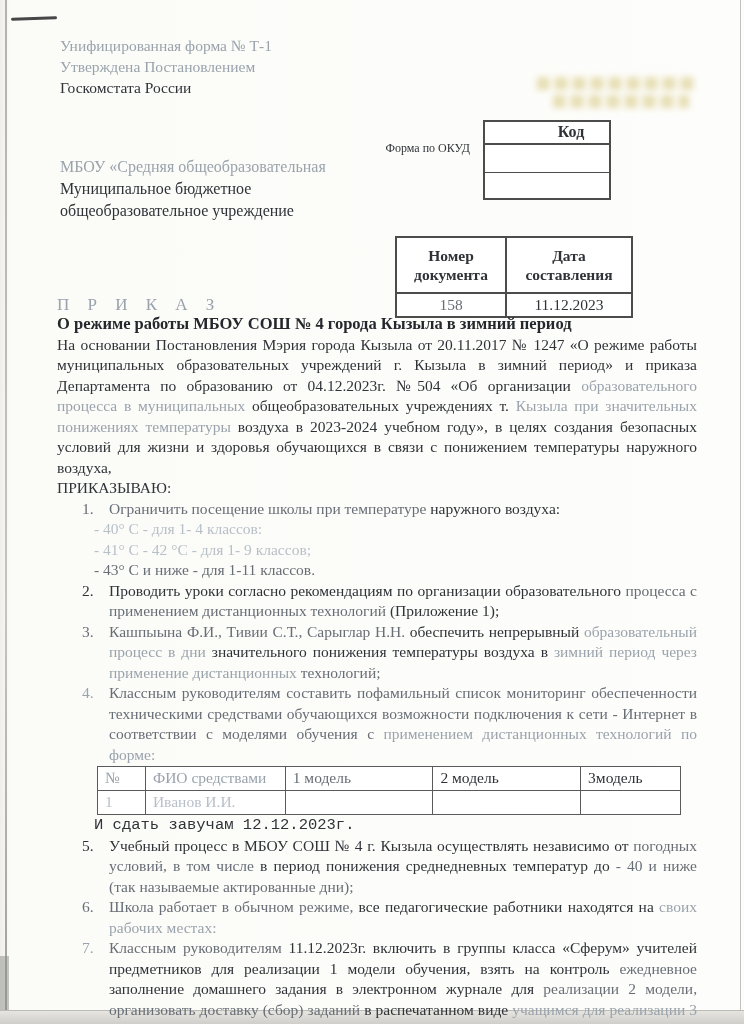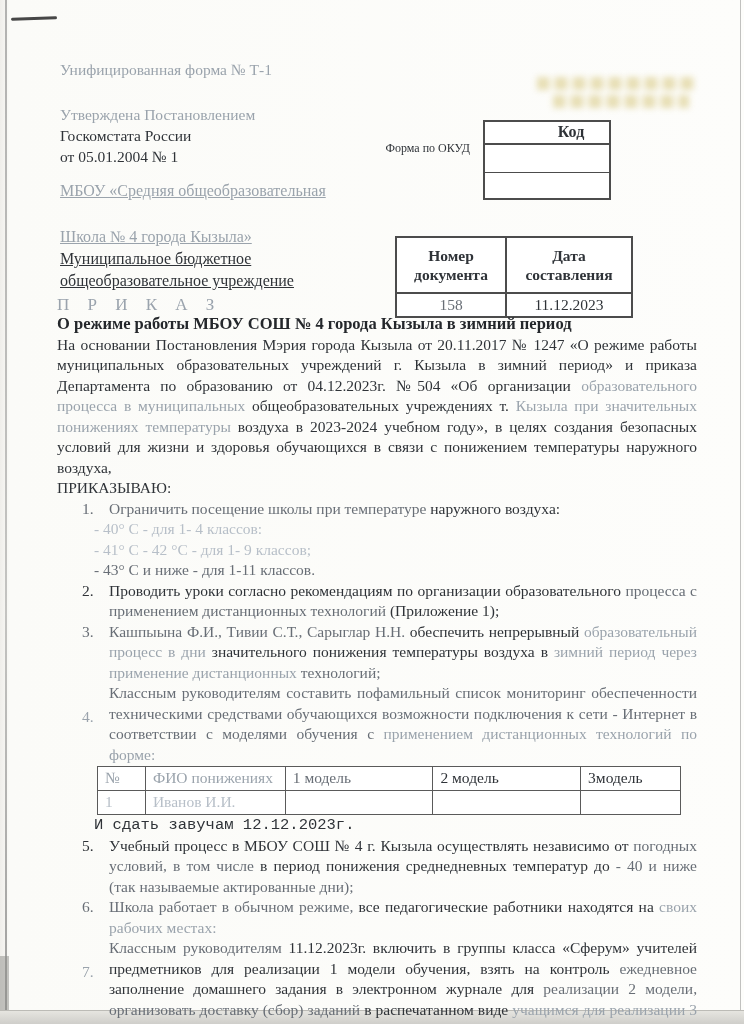--- a/index.html
+++ b/index.html
@@ -19,34 +19,34 @@
   .scan-bottom{position:absolute;left:0;bottom:0;width:100%;height:13px;
     background:linear-gradient(#e6e5e0,#cfceca);border-top:1px solid #bcbbb6;}
   .scan-speck{position:absolute;left:0;bottom:8px;width:9px;height:60px;background:#8d8d8a;opacity:.5;}
   .stamp{position:absolute;left:537px;top:72px;width:158px;height:52px;filter:blur(3px);opacity:.75;}
   .stamp .ln{height:13px;margin:5px 0;
     background:repeating-linear-gradient(90deg,#e0d49c 0 12px,rgba(224,212,156,.15) 12px 18px);}
   .stamp .ln:nth-child(2){width:86%;margin-left:10%;}
   
   .t-dark{color:#2f3338;}
   .t-mid{color:#686e76;}
-  .t-faded{color:#9aa3ac;margin-top:24px;}
+  .t-faded{color:#9aa3ac;}
   .t-vfaded{color:#b7bfc8;}
   
   .form-header{position:absolute;left:60px;top:35px;font-size:15.5px;line-height:21px;}
   
   .okud{position:absolute;left:300px;top:141px;width:170px;text-align:right;font-size:12px;}
   
   .codebox{position:absolute;left:483px;top:120px;width:124px;border:2px solid #4c4c4c;background:#fff;}
   .codebox .hd{font-weight:bold;text-align:center;font-size:16px;padding:1px 0 2px;margin-left:48px;}
   .codebox .row{height:27px;border-top:2px solid #4c4c4c;}
   .codebox .row:last-child{border-top-width:1.5px;height:25px;}
   
   .org{position:absolute;left:60px;top:156px;font-size:16px;line-height:22px;width:340px;}
-  .org div span{text-decoration:underline;}
+  .org div span{}
   
   .doctable{position:absolute;left:395px;top:236px;border-collapse:collapse;font-size:15.5px;background:#fff;}
   .doctable th,.doctable td{border:2px solid #4c4c4c;text-align:center;}
   .doctable th{font-weight:bold;width:100px;line-height:19px;padding:8px 4px;}
   .doctable th+th{width:116px;}
   .doctable td{height:22px;padding:0 18px;}
   
   .kind{position:absolute;left:57px;top:295px;font-size:17px;letter-spacing:7px;color:#9aa3ad;}
   .main{position:absolute;left:57px;top:314px;width:640px;font-size:15.5px;line-height:20.5px;text-align:justify;}
   .title{font-weight:bold;font-size:16.5px;text-align:left;color:#24272b;margin:0 0 1px;}
@@ -74,34 +74,32 @@
   <div class="scan-bottom"></div>
   <div class="stamp">
     <div class="ln"></div>
       <div class="ln"></div>
   </div>
 
   <div class="form-header">
     <div class="t-faded">Унифицированная форма № Т-1</div>
     <div class="t-faded">Утверждена Постановлением</div>
     <div class="t-dark">Госкомстата России</div>
-    <div class="t-dark">от 05.01.2004 № 1</div>
   </div>
 
   <div class="okud t-dark">Форма по ОКУД</div>
 
   <div class="codebox">
     <div class="hd t-dark">Код</div>
     <div class="row"></div>
     <div class="row"></div>
   </div>
 
   <div class="org">
     <div class="t-faded"><span>МБОУ «Средняя общеобразовательная</span></div>
-    <div class="t-faded"><span>Школа № 4 города Кызыла»</span></div>
     <div class="t-dark"><span>Муниципальное бюджетное</span></div>
     <div class="t-dark"><span> общеобразовательное учреждение</span></div>
   </div>
 
   <table class="doctable">
     <tbody>
         <tr>
       <th class="t-dark">Номер документа</th>
       <th class="t-dark">Дата составления</th>
     </tr>
@@ -144,21 +142,21 @@
           <colgroup>
               <col class="c0">
               <col class="c1">
               <col class="c2">
               <col class="c3">
               <col class="c4">
             </colgroup>
           <tbody>
               <tr>
             <th class="t-faded">№</th>
-            <th class="t-faded">ФИО понижениях</th>
+            <th class="t-faded">ФИО средствами</th>
             <th class="t-mid">1 модель</th>
             <th class="t-dark">2 модель</th>
             <th class="t-dark">3модель</th>
           </tr>
           <tr>
             <td class="t-vfaded">1</td>
             <td class="t-vfaded">Иванов И.И.</td>
             <td class="t-vfaded"></td>
             <td class="t-vfaded"></td>
             <td class="t-vfaded"></td>

